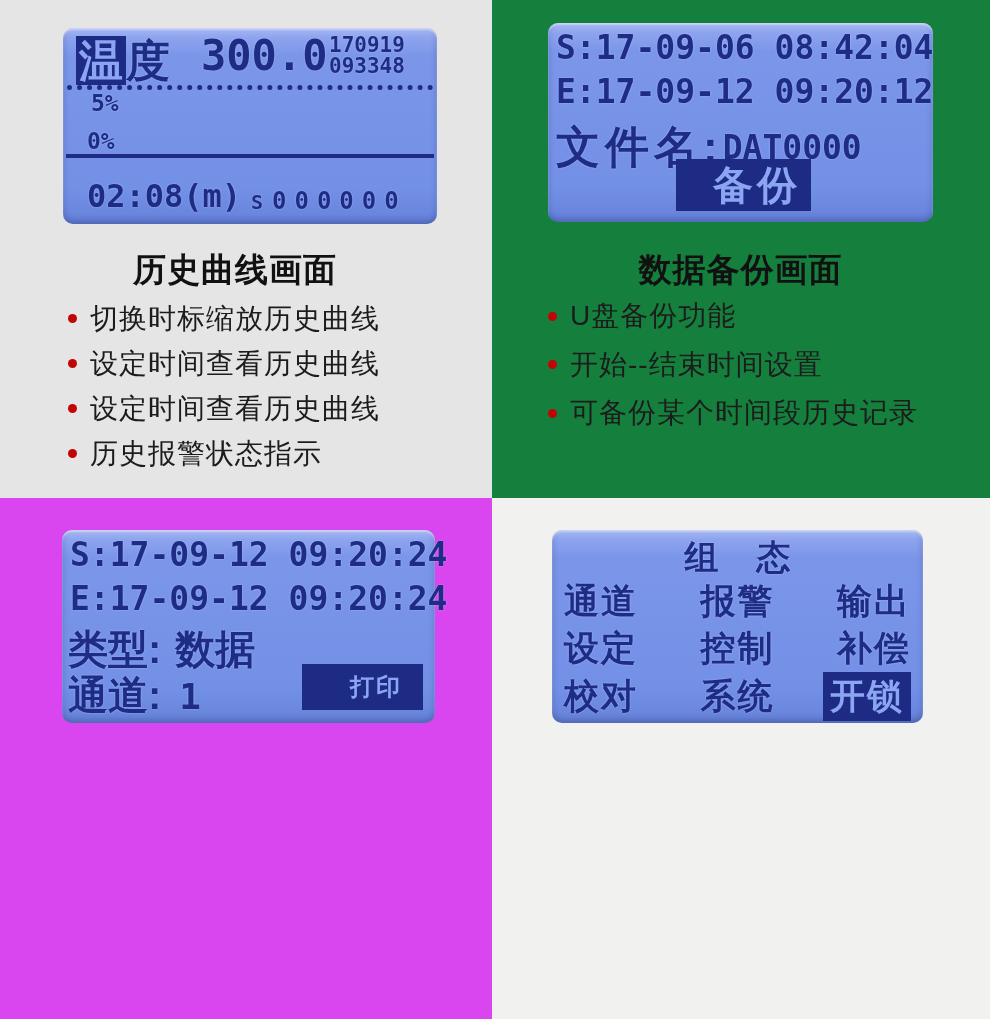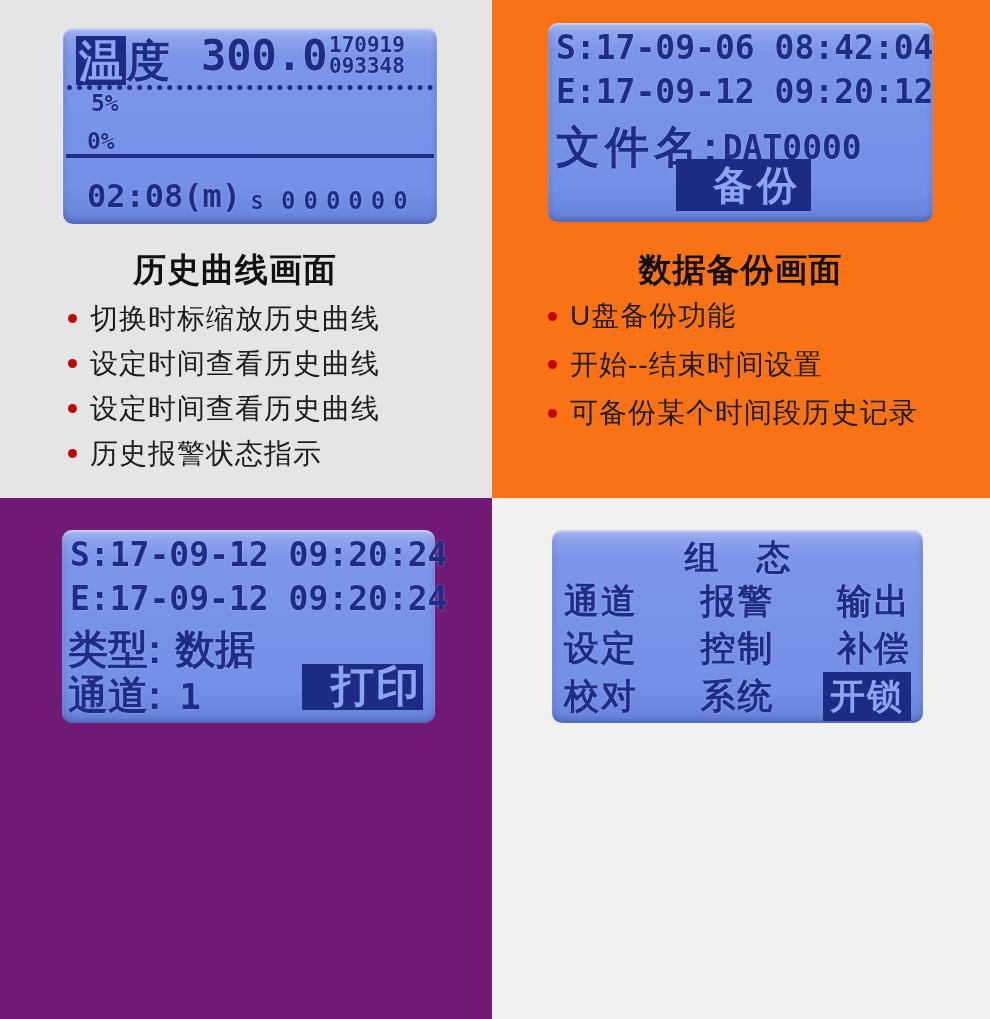--- a/index.html
+++ b/index.html
@@ -1,21 +1,21 @@
 <!DOCTYPE html>
 <html><head>
 <meta charset="utf-8">
 <style>
   html,body{margin:0;padding:0;background:#fff;}
   .page{position:relative;width:990px;height:1019px;overflow:hidden;
         font-family:"Liberation Sans","DejaVu Sans",sans-serif;}
   .quad{position:absolute;}
   .q1{left:0;top:0;width:492px;height:498px;background:#e5e5e5;}
-  .q2{left:492px;top:0;width:498px;height:498px;background:#f97316;}
-  .q3{left:0;top:498px;width:492px;height:521px;background:#701a75;}
+  .q2{left:492px;top:0;width:498px;height:498px;background:#15803d;}
+  .q3{left:0;top:498px;width:492px;height:521px;background:#d946ef;}
   .q4{left:492px;top:498px;width:498px;height:521px;background:#f1f1f0;}
 
   
   .lcd{position:absolute;border-radius:10px;color:#1e2c85;
        background:linear-gradient(180deg,#a7b8f3 0%,#8da3ee 5%,#7b96e9 14%,#7390e7 82%,#6682da 100%);
        box-shadow:inset 0 2px 2px rgba(255,255,255,.45), inset 0 -3px 6px rgba(20,30,90,.30);
        text-shadow:0 0 2px rgba(208,220,255,.55);}
   .mono{font-family:"DejaVu Sans Mono","Liberation Mono",monospace;font-weight:bold;}
   .cjk{font-weight:bold;}
   .inv{background:#1d2b85;color:#8ba5f2;text-shadow:none;padding-left:27px;}
@@ -25,36 +25,36 @@
   .lcd1 .tag .hl{padding:0 3px;}
   .lcd1 .value{position:absolute;left:138px;top:3px;font-size:42px;}
   .lcd1 .stamp{position:absolute;left:266px;top:7px;font-size:21px;line-height:21px;}
   .lcd1 .stamp span{display:block;}
   .lcd1 .dotline{position:absolute;left:4px;right:4px;top:57px;border-top:5px dotted #1e2c85;}
   .lcd1 .p5{position:absolute;left:28px;top:62px;font-size:23px;}
   .lcd1 .p0{position:absolute;left:24px;top:100px;font-size:23px;}
   .lcd1 .solid{position:absolute;left:3px;right:3px;top:126px;border-top:4px solid #1e2c85;}
   .lcd1 .elapsed{position:absolute;left:24px;bottom:9px;font-size:32px;}
   .lcd1 .sflag{position:absolute;left:188px;bottom:10px;font-size:20px;}
-  .lcd1 .zeros{position:absolute;left:218px;bottom:9px;font-size:24px;letter-spacing:8px;}
+  .lcd1 .zeros{position:absolute;left:209px;bottom:9px;font-size:24px;letter-spacing:8px;}
 
   .lcd2{left:56px;top:23px;width:385px;height:199px;}
   .lcd3{left:62px;top:32px;width:373px;height:193px;}
   .tline{position:absolute;left:8px;font-size:33px;white-space:nowrap;letter-spacing:0;}
   .t1{top:5px;} .t2{top:49px;}
   .lcd2 .fileline{position:absolute;left:8px;top:95px;display:flex;align-items:center;white-space:nowrap;}
   .filelabel{font-size:44px;letter-spacing:5px;font-weight:bold;}
   .filevalue{font-size:33px;}
   .lcdbtn{position:absolute;display:flex;align-items:center;justify-content:center;font-weight:bold;}
   .lcd2 .btn{left:128px;top:136px;width:108px;height:52px;font-size:40px;letter-spacing:4px;}
   .lcd3 .kvline{position:absolute;left:6px;white-space:nowrap;font-size:40px;font-weight:bold;}
   .kv1{top:92px;} .kv2{top:138px;}
   .lcd3 .kvline .val{margin-left:14px;}
   .lcd3 .chval{font-size:36px;margin-left:18px;}
-  .lcd3 .btn{left:240px;top:134px;width:94px;height:46px;font-size:43px;letter-spacing:2px;}
+  .lcd3 .btn{left:240px;top:134px;width:94px;height:46px;font-size:24px;letter-spacing:2px;}
 
   .lcd4{left:60px;top:32px;width:371px;height:193px;}
   .lcd4 .hdr{position:absolute;left:0;right:0;top:5px;display:flex;justify-content:center;gap:38px;
              font-size:34px;font-weight:bold;}
   .lcd4 .menu{position:absolute;left:12px;right:12px;top:48px;bottom:8px;display:grid;
               grid-template-columns:1fr 1fr 1fr;grid-auto-rows:1fr;align-items:center;
               font-size:35px;font-weight:bold;letter-spacing:2px;}
   .lcd4 .menu .c0{justify-self:start;}
   .lcd4 .menu .c1{justify-self:center;}
   .lcd4 .menu .c2{justify-self:end;}

